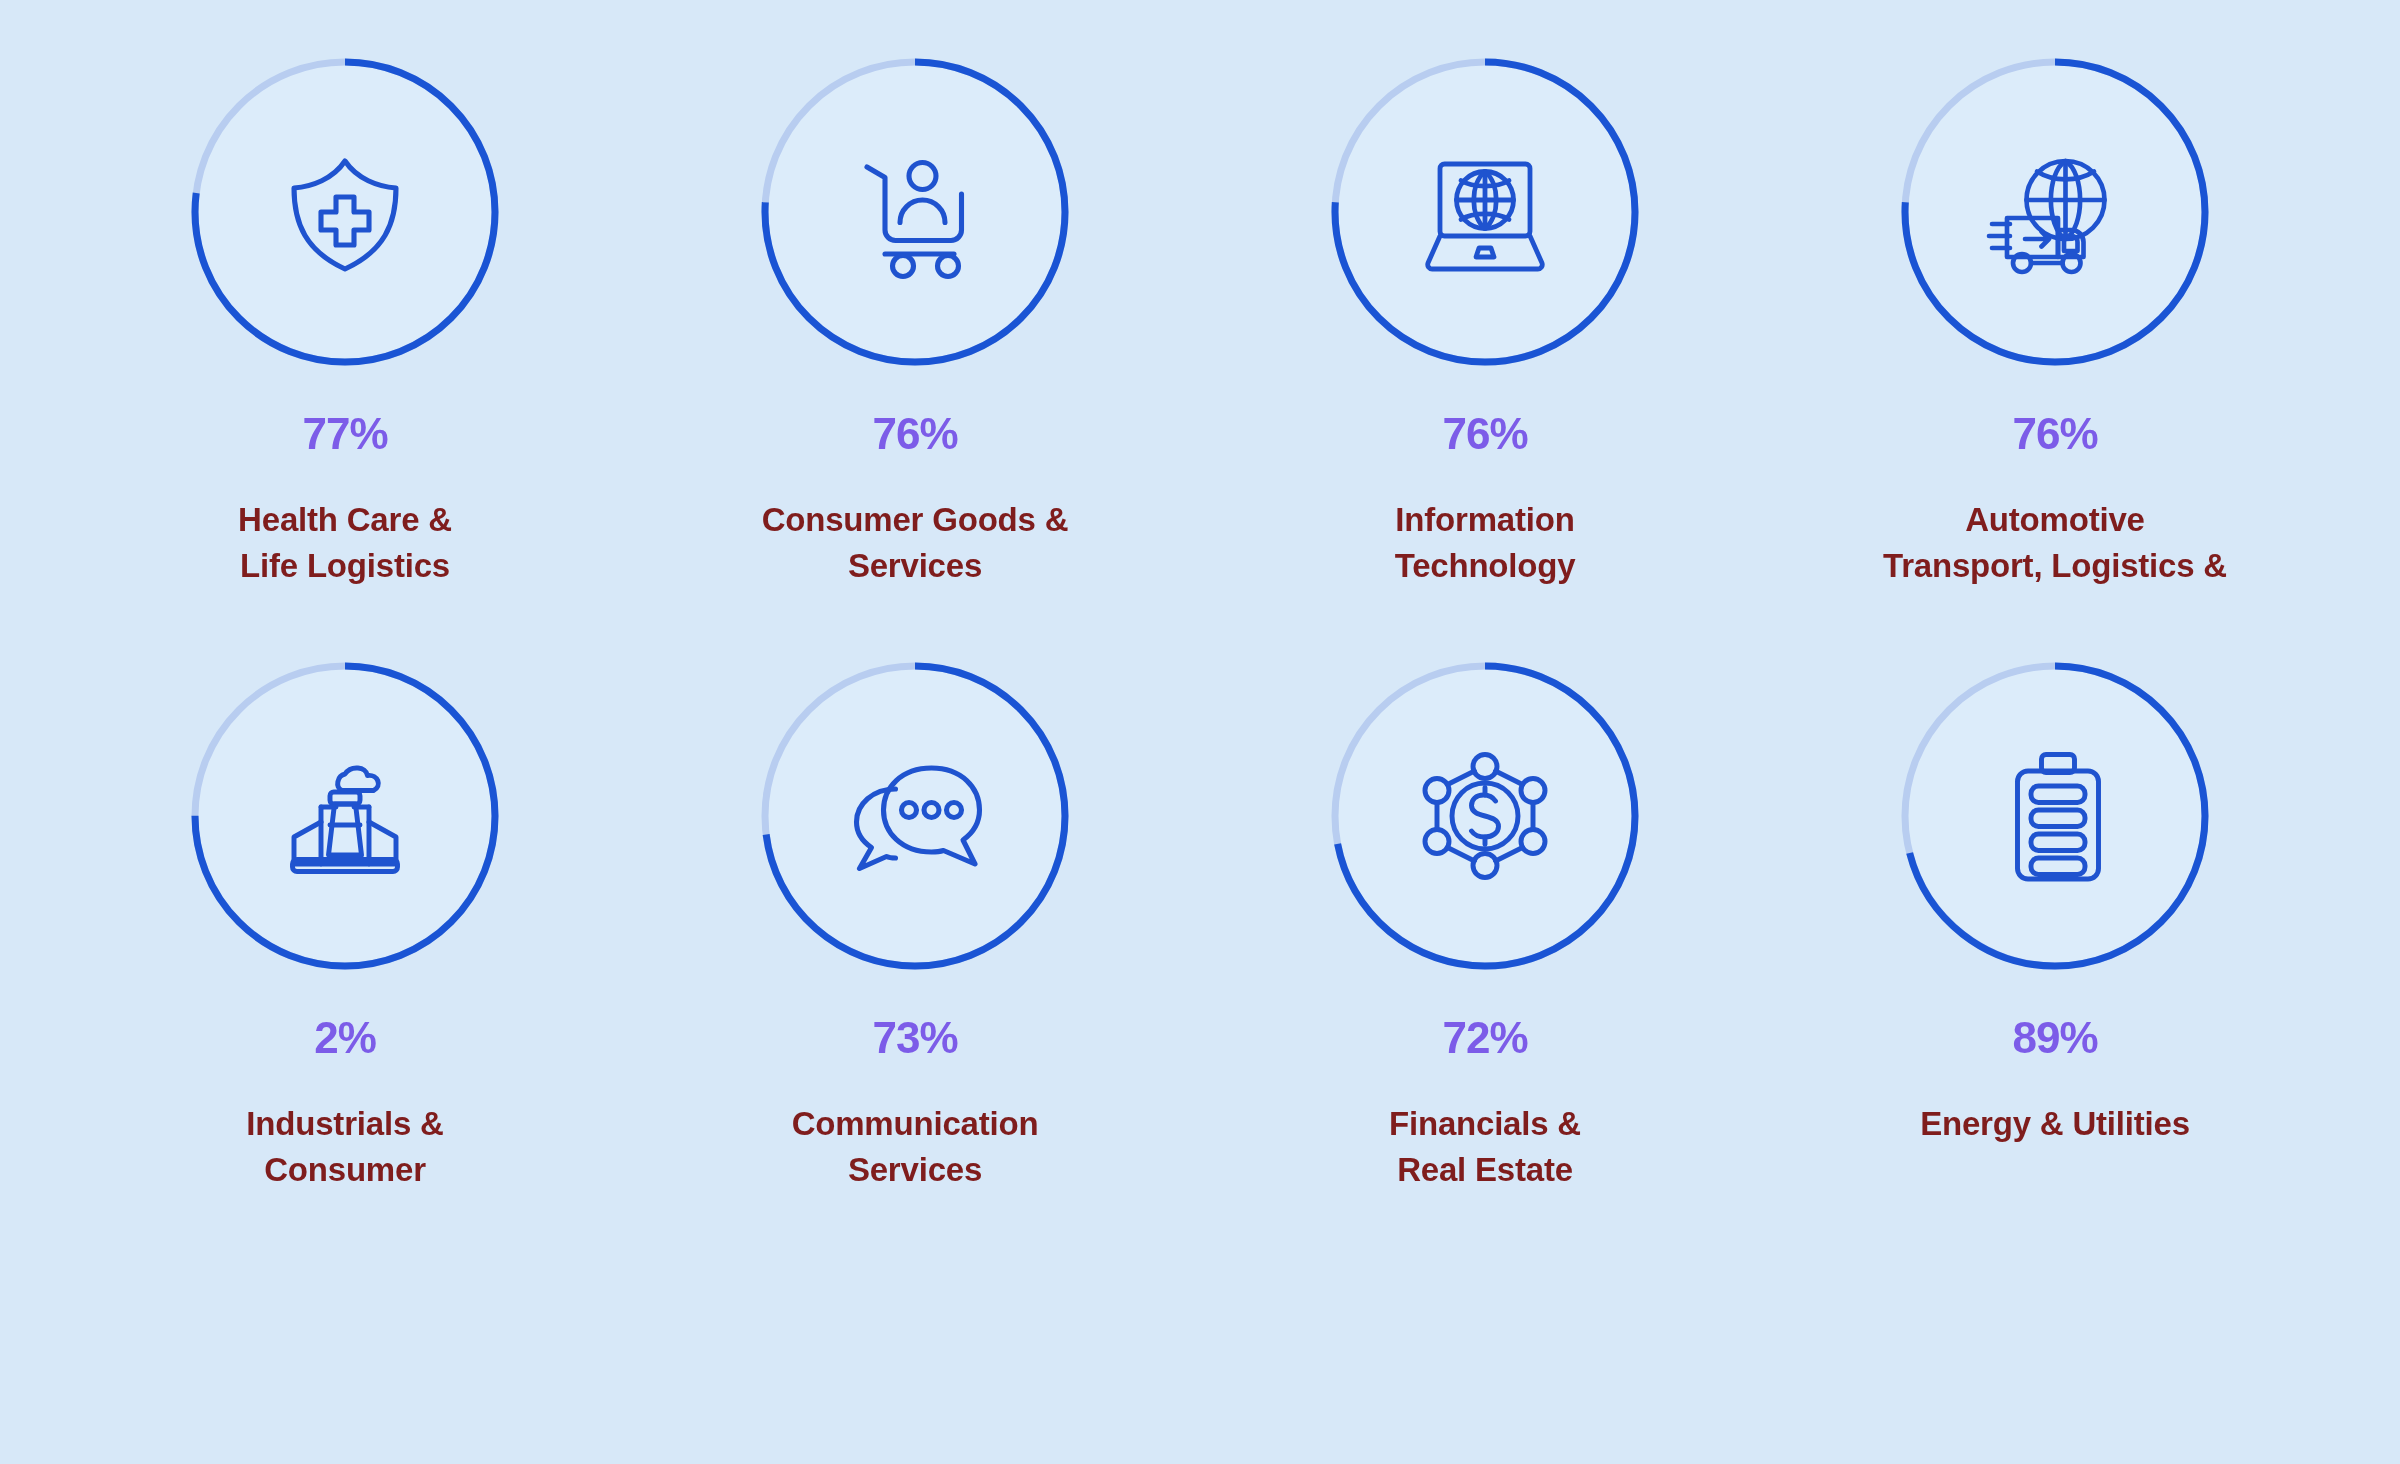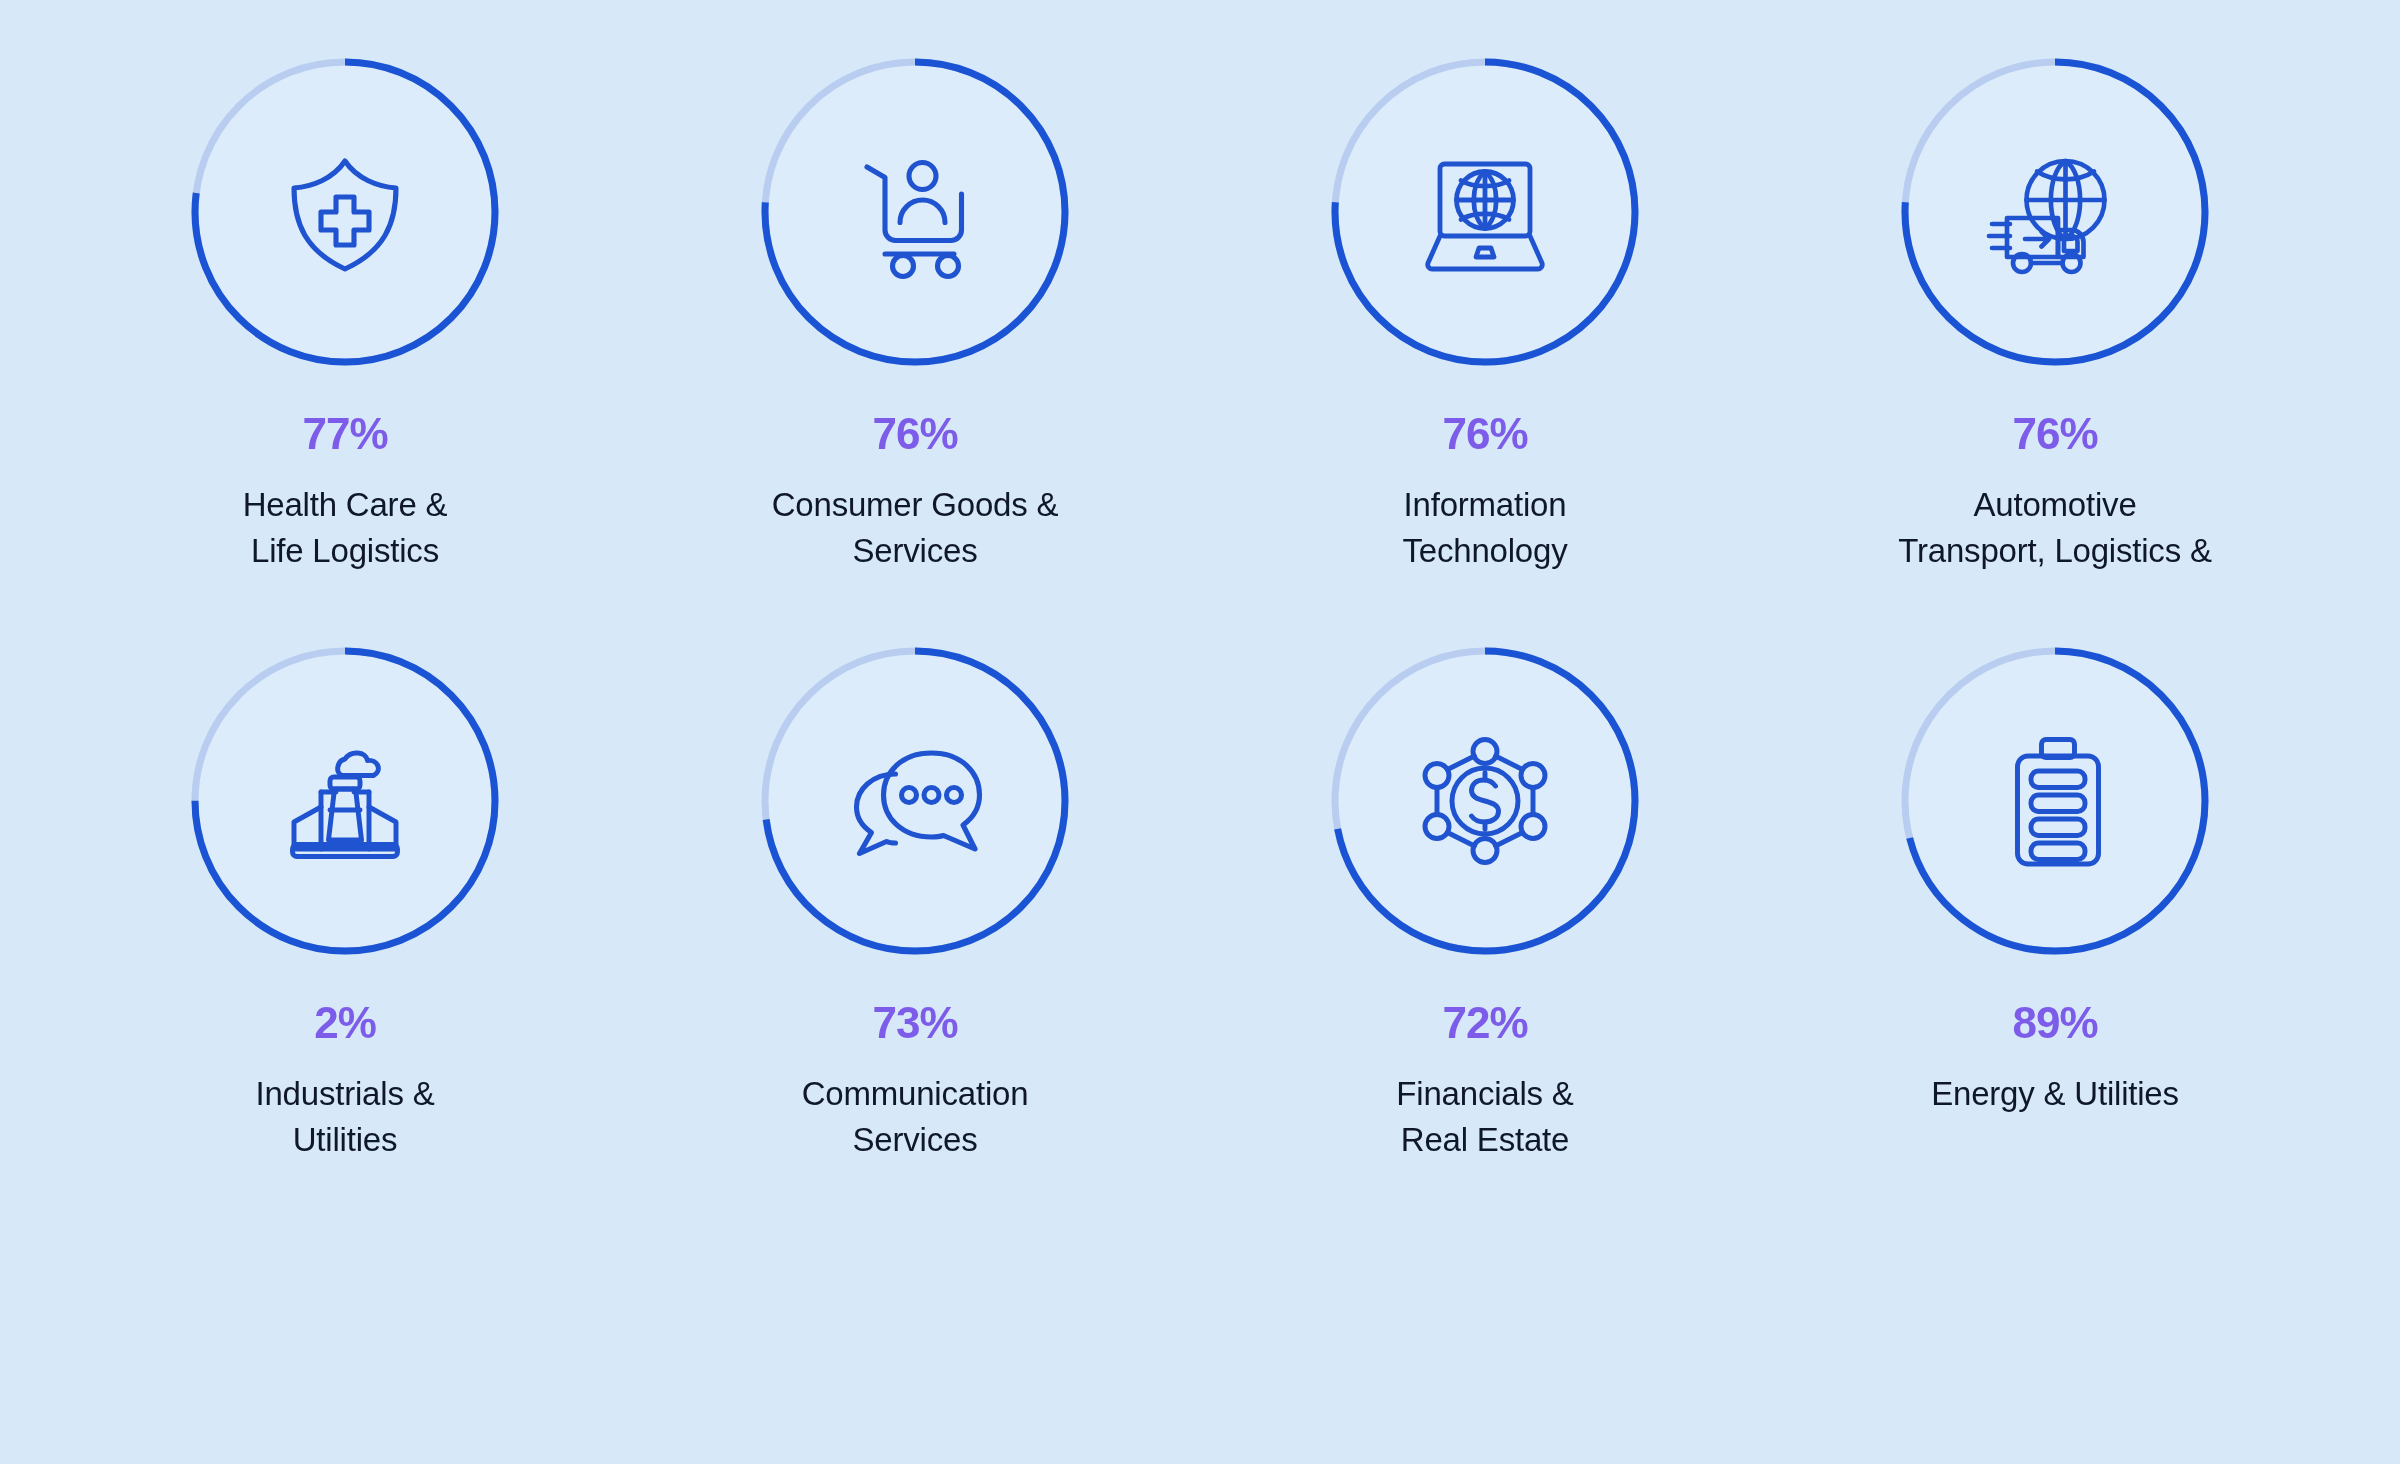--- a/index.html
+++ b/index.html
@@ -68,24 +68,24 @@
   }
   .pct {
     margin-top: 32px;
     font-size: 44px;
     font-weight: 700;
     color: #7c5ce8;
     letter-spacing: -1px;
     line-height: 1;
   }
   .label {
-    margin-top: 26px;
+    margin-top: 41px;
     font-size: 33px;
-    font-weight: 400;
-    color: #0f172a;
+    font-weight: 700;
+    color: #7f1d1d;
     text-align: center;
     line-height: 1.38;
     letter-spacing: -0.2px;
     max-width: 520px;
   }
   .label .line {
     display: block;
   }
 </style>
 </head>
@@ -221,21 +221,21 @@
             <path d="M34 44 h10 M56 44 h10"></path>
             <path d="M34 44 v38 M66 44 v38"></path>
             <path d="M34 54 L16 64 v18 h68 V64 L66 54"></path>
             <rect x="15" y="79" width="70" height="8" rx="3"></rect>
           </svg>
         </div>
       </div>
       <div class="pct">2%</div>
       <div class="label">
         <span class="line">Industrials &amp;</span>
-        <span class="line">Utilities</span>
+        <span class="line">Consumer</span>
       </div>
     </div>
 
     <div class="stat-card">
       <div class="donut-wrap">
         <svg class="donut-svg" viewBox="0 0 336 336">
           <circle cx="168" cy="168" r="150" fill="#dcecfa"></circle>
           <circle class="track" cx="168" cy="168" r="150" fill="none" stroke="#b8cdf0" stroke-width="7"></circle>
           <circle class="progress" cx="168" cy="168" r="150" fill="none" stroke="#1a54d4" stroke-width="7" stroke-linecap="butt" transform="rotate(-90 168 168)" stroke-dasharray="688.0087911361646 254.4690049407733"></circle>
         </svg>

